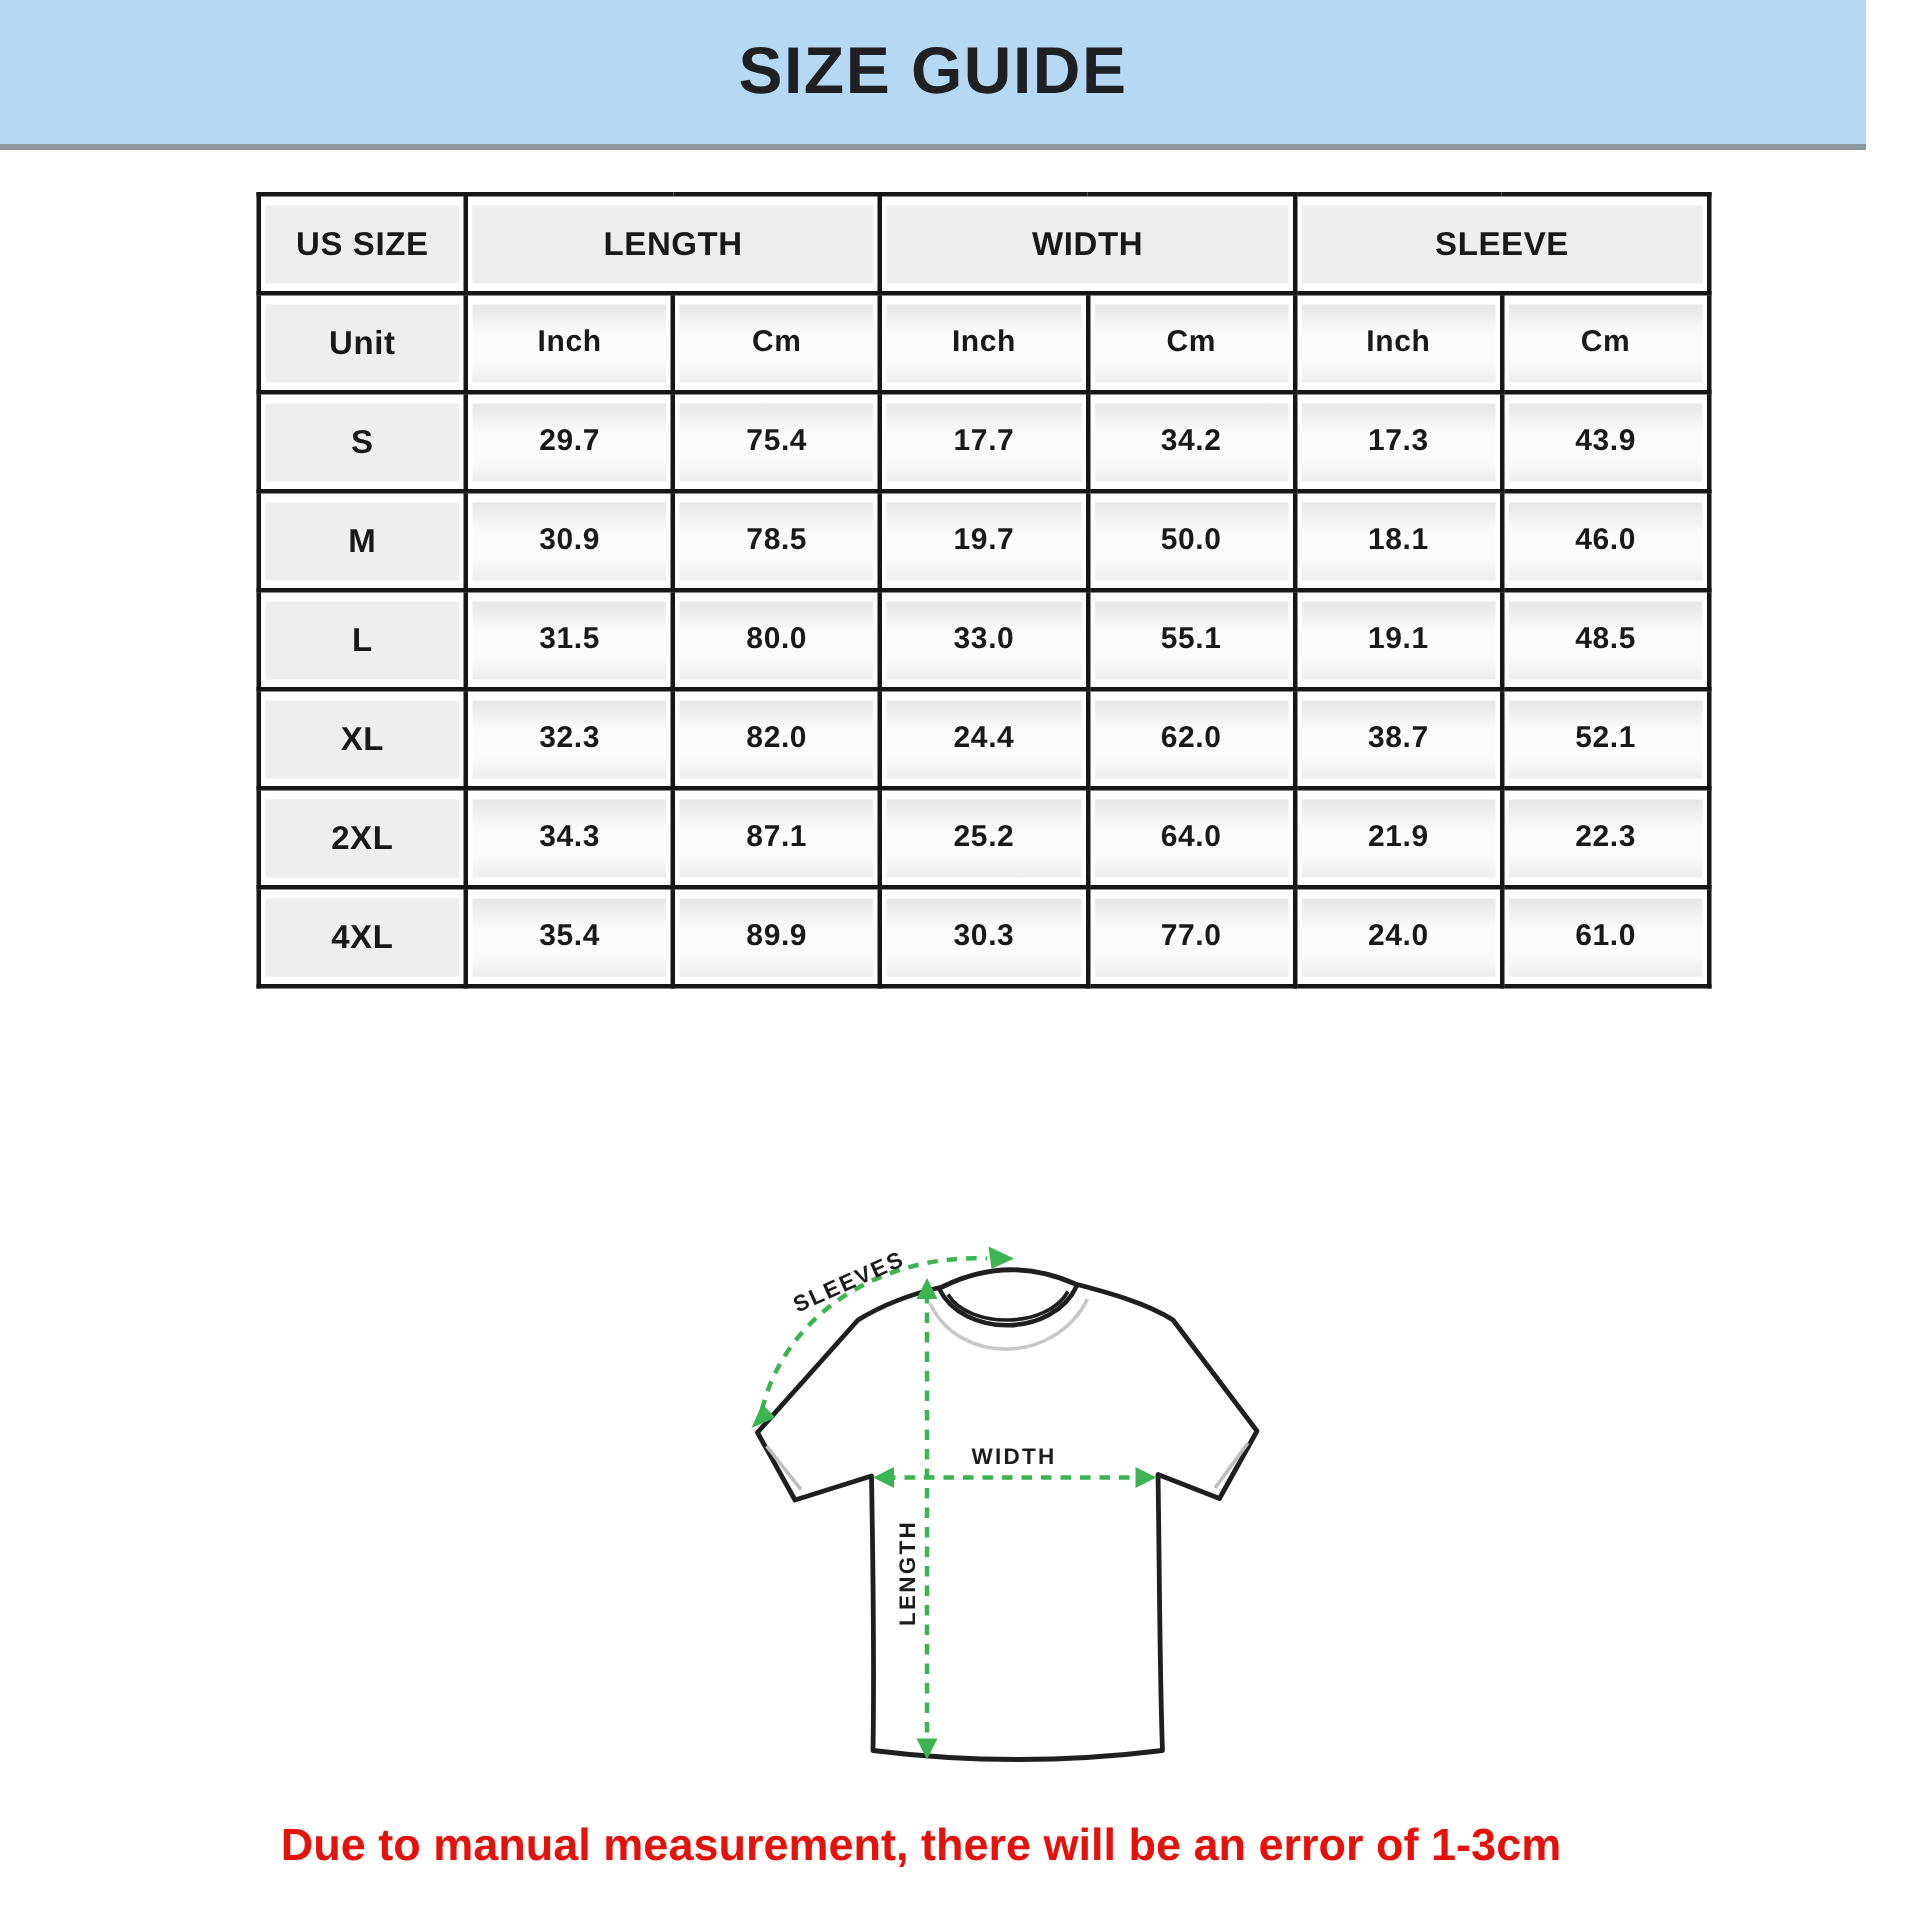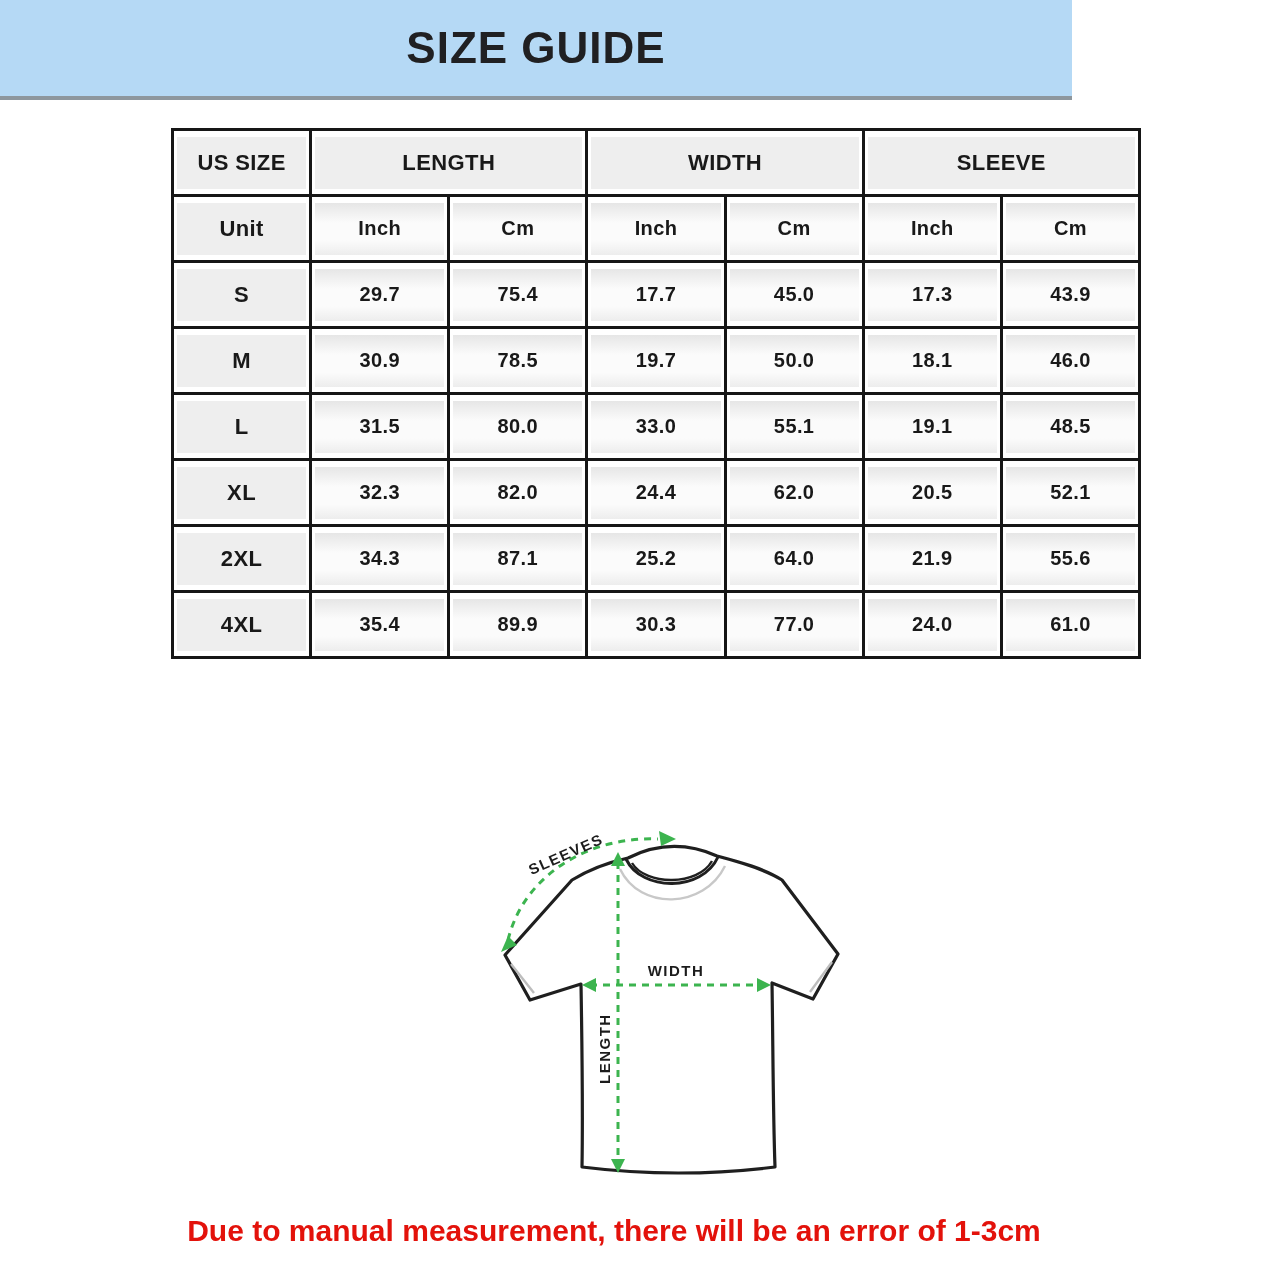--- a/index.html
+++ b/index.html
@@ -14,21 +14,21 @@
   }
   *{box-sizing:border-box;}
   html,body{margin:0;padding:0;}
   body{
     width:1280px;height:1280px;position:relative;background:#ffffff;
     font-family:"Liberation Sans", sans-serif;color:var(--text-dark);
     overflow:hidden;
   }
   
   .banner{
-    position:absolute;top:0;left:0;width:1072px;height:100px;
+    position:absolute;top:0;left:0;width:1244px;height:100px;
     background:var(--banner-bg);
     border-bottom:4px solid var(--banner-border);
     display:flex;align-items:center;justify-content:center;
   }
   .banner-title{
     font-size:44px;font-weight:bold;letter-spacing:1px;color:#202022;margin:0;
   }
   
   .table-wrap{position:absolute;top:128px;left:155px;width:970px;}
   table.size-table{
@@ -130,21 +130,21 @@
           <td class="value-cell">
             <div class="cell-inner">29.7</div>
           </td>
           <td class="value-cell">
             <div class="cell-inner">75.4</div>
           </td>
           <td class="value-cell">
             <div class="cell-inner">17.7</div>
           </td>
           <td class="value-cell">
-            <div class="cell-inner">45.0</div>
+            <div class="cell-inner">34.2</div>
           </td>
           <td class="value-cell">
             <div class="cell-inner">17.3</div>
           </td>
           <td class="value-cell">
             <div class="cell-inner">43.9</div>
           </td>
         </tr>
         <tr>
           <td class="label-cell">
@@ -202,21 +202,21 @@
           <td class="value-cell">
             <div class="cell-inner">82.0</div>
           </td>
           <td class="value-cell">
             <div class="cell-inner">24.4</div>
           </td>
           <td class="value-cell">
             <div class="cell-inner">62.0</div>
           </td>
           <td class="value-cell">
-            <div class="cell-inner">20.5</div>
+            <div class="cell-inner">38.7</div>
           </td>
           <td class="value-cell">
             <div class="cell-inner">52.1</div>
           </td>
         </tr>
         <tr>
           <td class="label-cell">
             <div class="cell-inner">2XL</div>
           </td>
           <td class="value-cell">
@@ -228,21 +228,21 @@
           <td class="value-cell">
             <div class="cell-inner">25.2</div>
           </td>
           <td class="value-cell">
             <div class="cell-inner">64.0</div>
           </td>
           <td class="value-cell">
             <div class="cell-inner">21.9</div>
           </td>
           <td class="value-cell">
-            <div class="cell-inner">55.6</div>
+            <div class="cell-inner">22.3</div>
           </td>
         </tr>
         <tr>
           <td class="label-cell">
             <div class="cell-inner">4XL</div>
           </td>
           <td class="value-cell">
             <div class="cell-inner">35.4</div>
           </td>
           <td class="value-cell">

